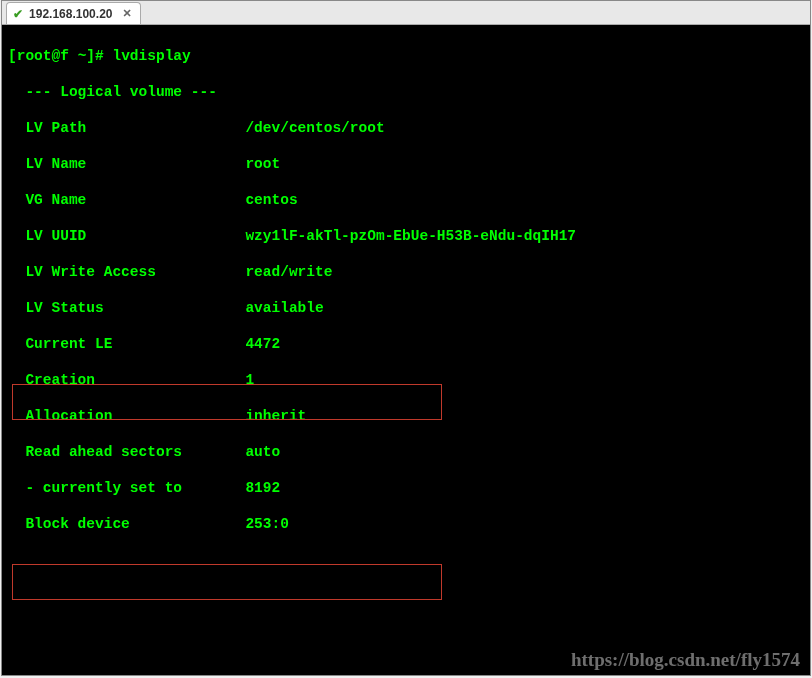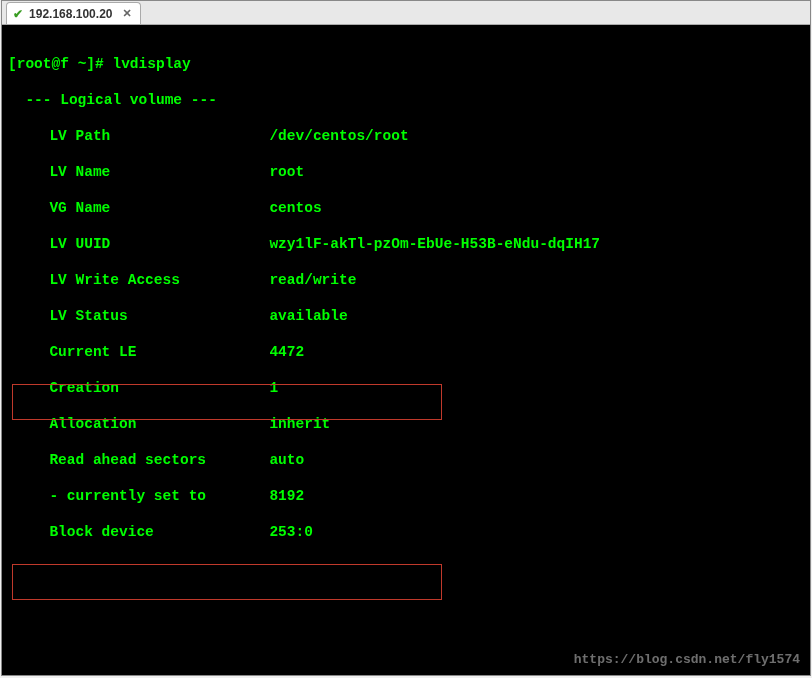--- a/index.html
+++ b/index.html
@@ -50,44 +50,44 @@
   .tab .close-icon {
     color: #666;
     font-size: 11px;
     margin-left: 4px;
   }
   .terminal {
     background: #000;
     color: #00ff00;
     width: 100%;
     height: calc(100% - 24px);
-    padding: 12px 6px;
+    padding: 4px 6px;
     white-space: pre;
     font-family: "Consolas", "Courier New", monospace;
     font-size: 14.5px;
     line-height: 18px;
     position: relative;
     font-weight: bold;
   }
   .row { display: block; height: 18px; }
-  .label { display: inline-block; width: 220px; margin-left: 24px; }
+  .label { display: inline-block; width: 220px; }
   .highlight-box {
     position: absolute;
     border: 1px solid #c0392b;
     pointer-events: none;
   }
   .hl1 { left: 10px; top: 359px; width: 430px; height: 36px; }
   .hl2 { left: 10px; top: 539px; width: 430px; height: 36px; }
   .watermark {
     position: absolute;
     right: 10px;
     bottom: 6px;
     color: rgba(200,200,200,0.55);
-    font-family: Liberation Mono, monospace;
-    font-size: 13px;
+    font-family: Liberation Serif, serif;
+    font-size: 19px;
     pointer-events: none;
   }
 </style>
 </head>
 <body>
 
 <div class="window">
   <div class="tab-bar">
     <div class="tab">
       <span class="check-icon">✔</span>

